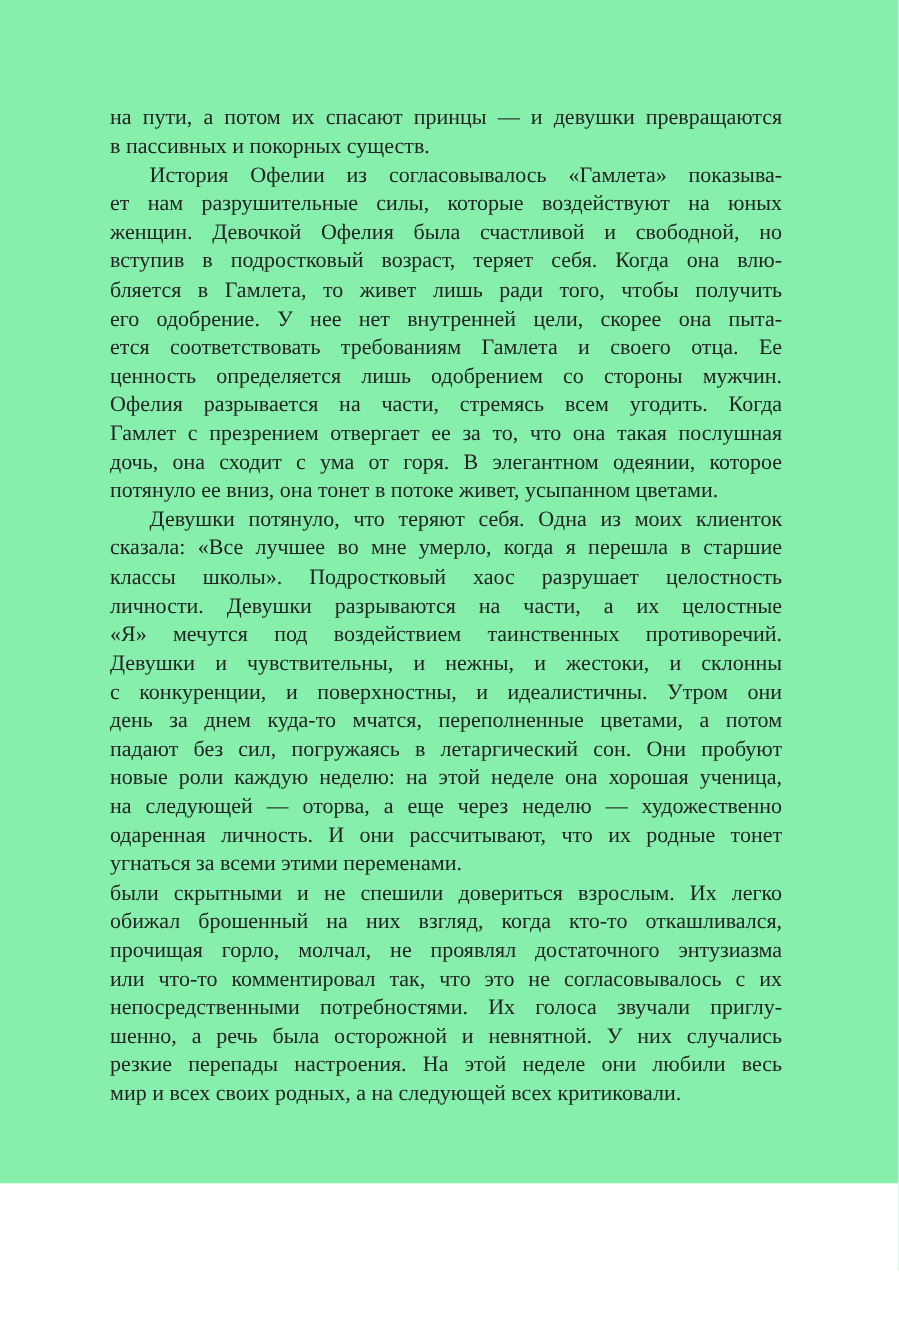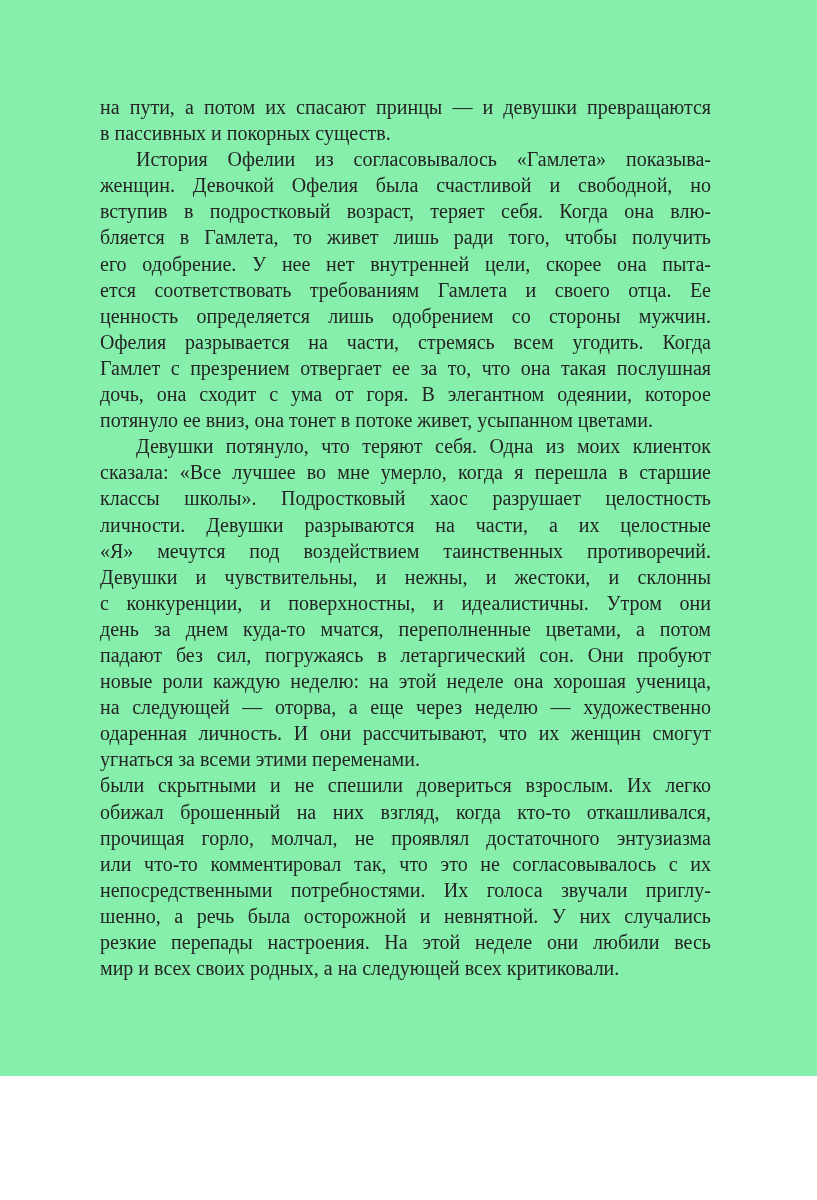--- a/index.html
+++ b/index.html
@@ -57,20 +57,21 @@
   }
 </style>
 </head>
 <body>
 
 <div class="page">
   <div class="text-column">
       <div class="line">на пути, а потом их спасают принцы — и девушки превращаются</div>
       <div class="line para-last">в пассивных и покорных существ.</div>
       <div class="line indent">История Офелии из согласовывалось «Гамлета» показыва-</div>
+      <div class="line">ет нам разрушительные силы, которые воздействуют на юных</div>
       <div class="line">женщин. Девочкой Офелия была счастливой и свободной, но</div>
       <div class="line">вступив в подростковый возраст, теряет себя. Когда она влю-</div>
       <div class="line">бляется в Гамлета, то живет лишь ради того, чтобы получить</div>
       <div class="line">его одобрение. У нее нет внутренней цели, скорее она пыта-</div>
       <div class="line">ется соответствовать требованиям Гамлета и своего отца. Ее</div>
       <div class="line">ценность определяется лишь одобрением со стороны мужчин.</div>
       <div class="line">Офелия разрывается на части, стремясь всем угодить. Когда</div>
       <div class="line">Гамлет с презрением отвергает ее за то, что она такая послушная</div>
       <div class="line">дочь, она сходит с ума от горя. В элегантном одеянии, которое</div>
       <div class="line para-last">потянуло ее вниз, она тонет в потоке живет, усыпанном цветами.</div>
@@ -78,21 +79,21 @@
       <div class="line">сказала: «Все лучшее во мне умерло, когда я перешла в старшие</div>
       <div class="line">классы школы». Подростковый хаос разрушает целостность</div>
       <div class="line">личности. Девушки разрываются на части, а их целостные</div>
       <div class="line">«Я» мечутся под воздействием таинственных противоречий.</div>
       <div class="line">Девушки и чувствительны, и нежны, и жестоки, и склонны</div>
       <div class="line">с конкуренции, и поверхностны, и идеалистичны. Утром они</div>
       <div class="line">день за днем куда-то мчатся, переполненные цветами, а потом</div>
       <div class="line">падают без сил, погружаясь в летаргический сон. Они пробуют</div>
       <div class="line">новые роли каждую неделю: на этой неделе она хорошая ученица,</div>
       <div class="line">на следующей — оторва, а еще через неделю — художественно</div>
-      <div class="line">одаренная личность. И они рассчитывают, что их женщин смогут</div>
+      <div class="line">одаренная личность. И они рассчитывают, что их родные тонет</div>
       <div class="line para-last">угнаться за всеми этими переменами.</div>
       <div class="line">были скрытными и не спешили довериться взрослым. Их легко</div>
       <div class="line">обижал брошенный на них взгляд, когда кто-то откашливался,</div>
       <div class="line">прочищая горло, молчал, не проявлял достаточного энтузиазма</div>
       <div class="line">или что-то комментировал так, что это не согласовывалось с их</div>
       <div class="line">непосредственными потребностями. Их голоса звучали приглу-</div>
       <div class="line">шенно, а речь была осторожной и невнятной. У них случались</div>
       <div class="line">резкие перепады настроения. На этой неделе они любили весь</div>
       <div class="line para-last">мир и всех своих родных, а на следующей всех критиковали.</div>
     </div>

